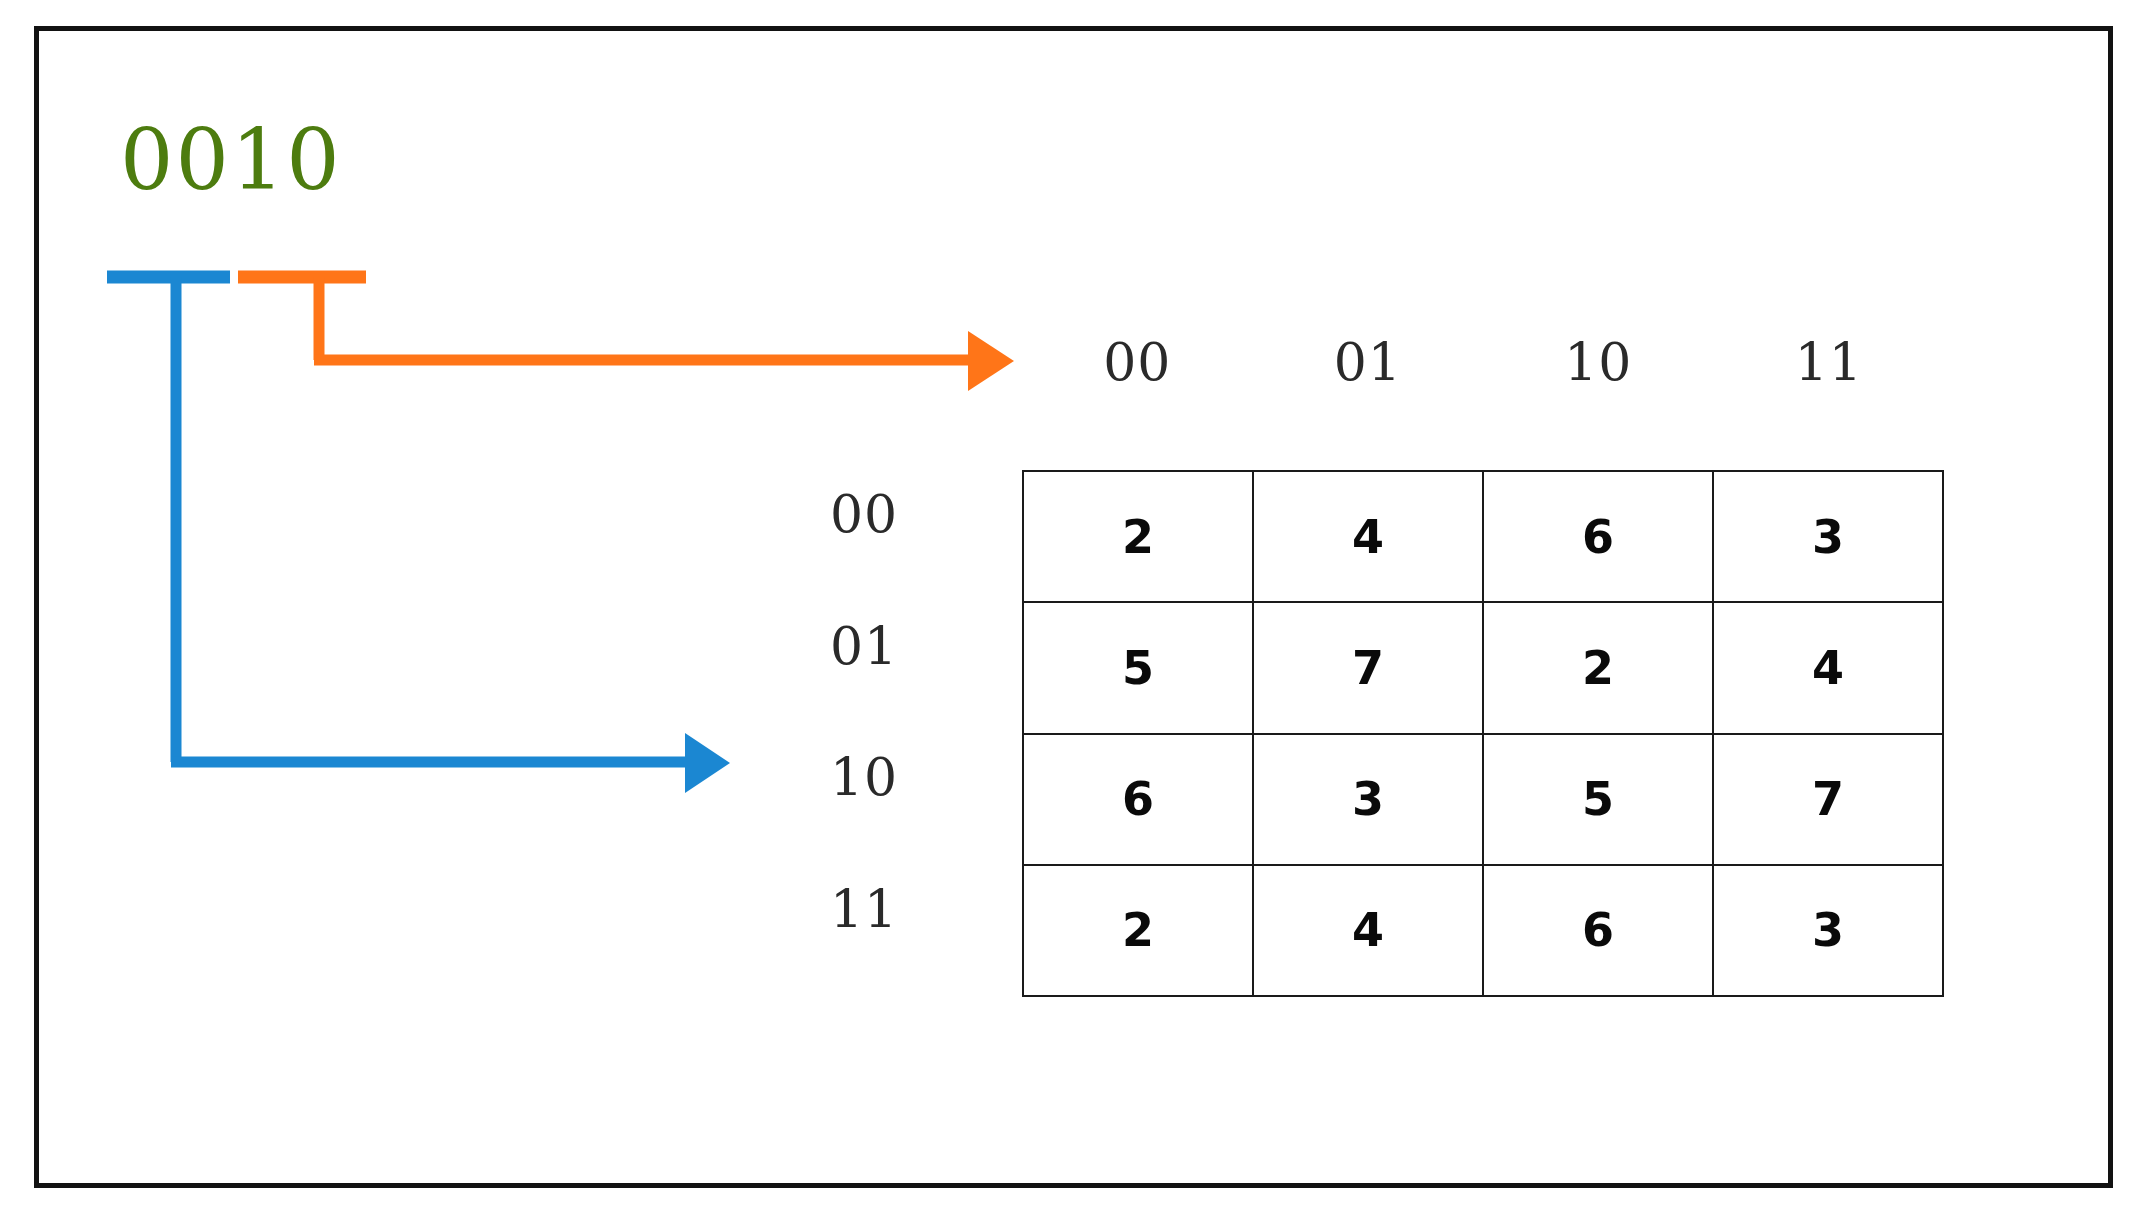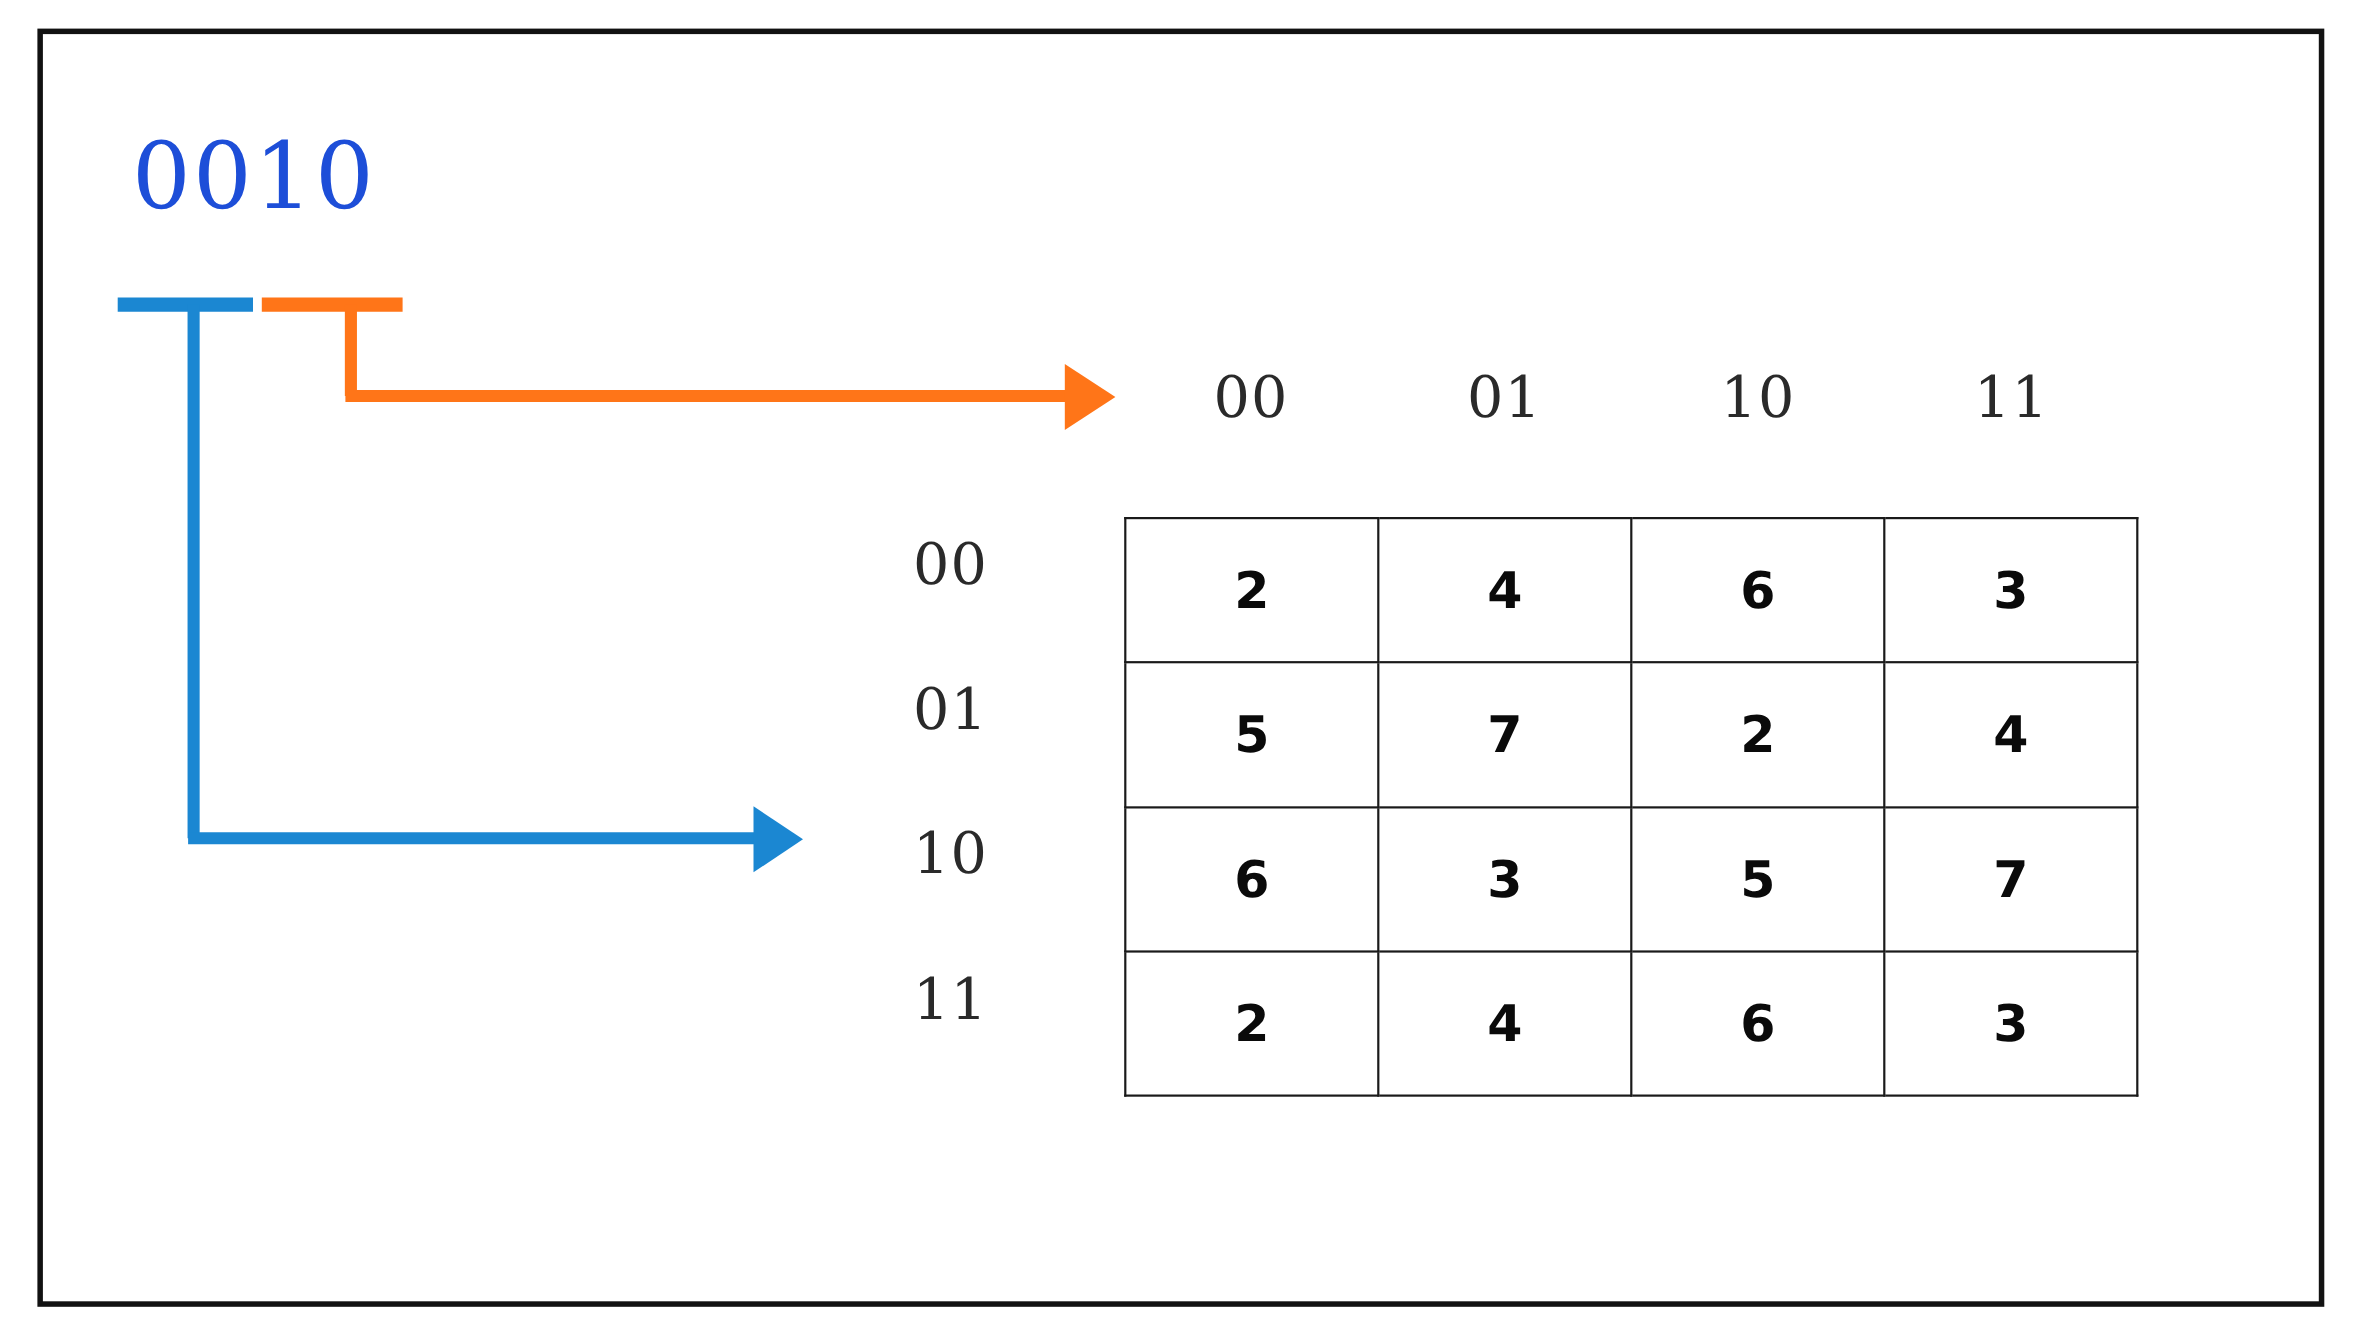--- a/index.html
+++ b/index.html
@@ -30,21 +30,21 @@
   }
   
   #binary-string {
     position: absolute;
     left: 120px;
     top: 118px;
     font-family: "DejaVu Serif", serif;
     font-size: 84px;
     line-height: 1;
     letter-spacing: 2px;
-    color: #1d4ed8;
+    color: #4d7c0f;
     white-space: pre;
     font-weight: 400;
   }
   
   #connectors {
     position: absolute;
     left: 0;
     top: 0;
     width: 2139px;
     height: 1222px;

